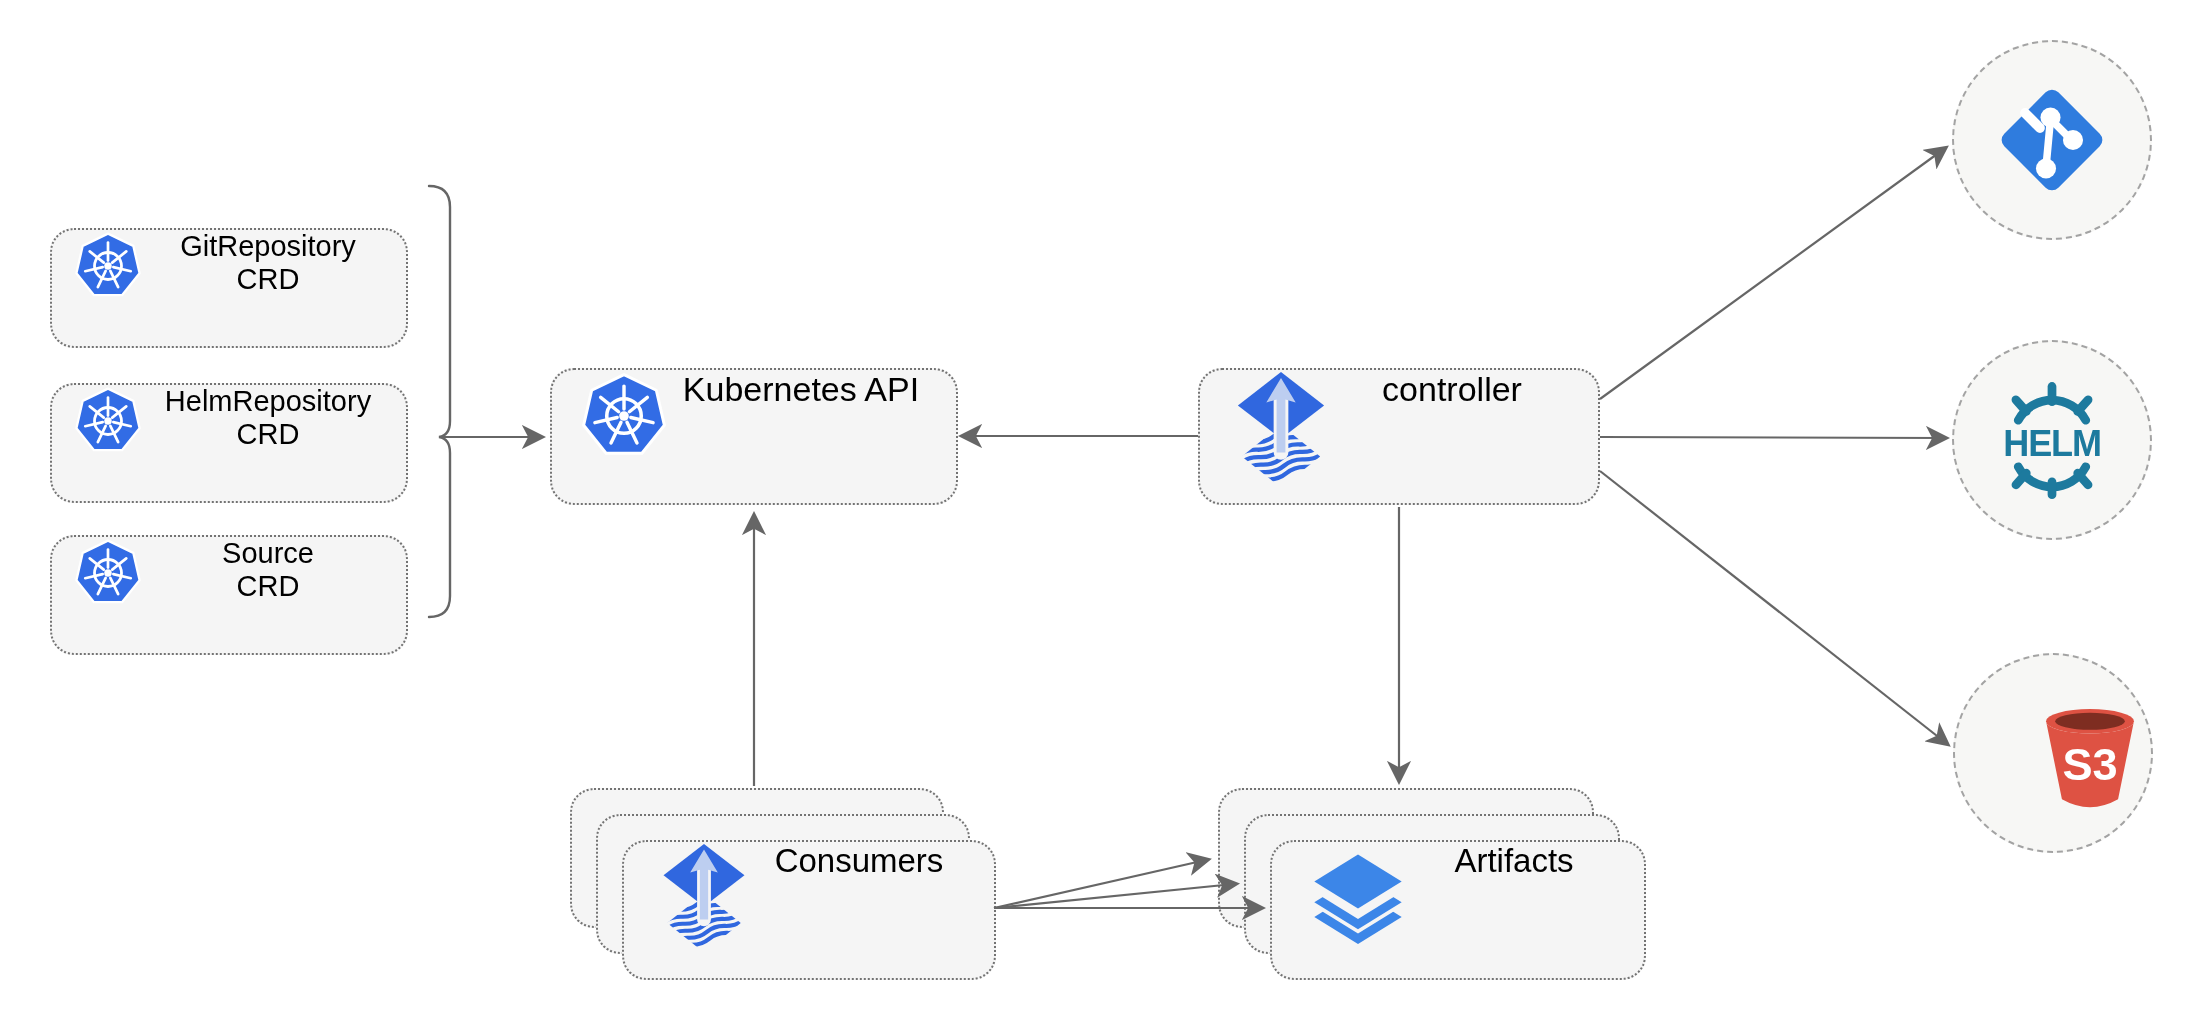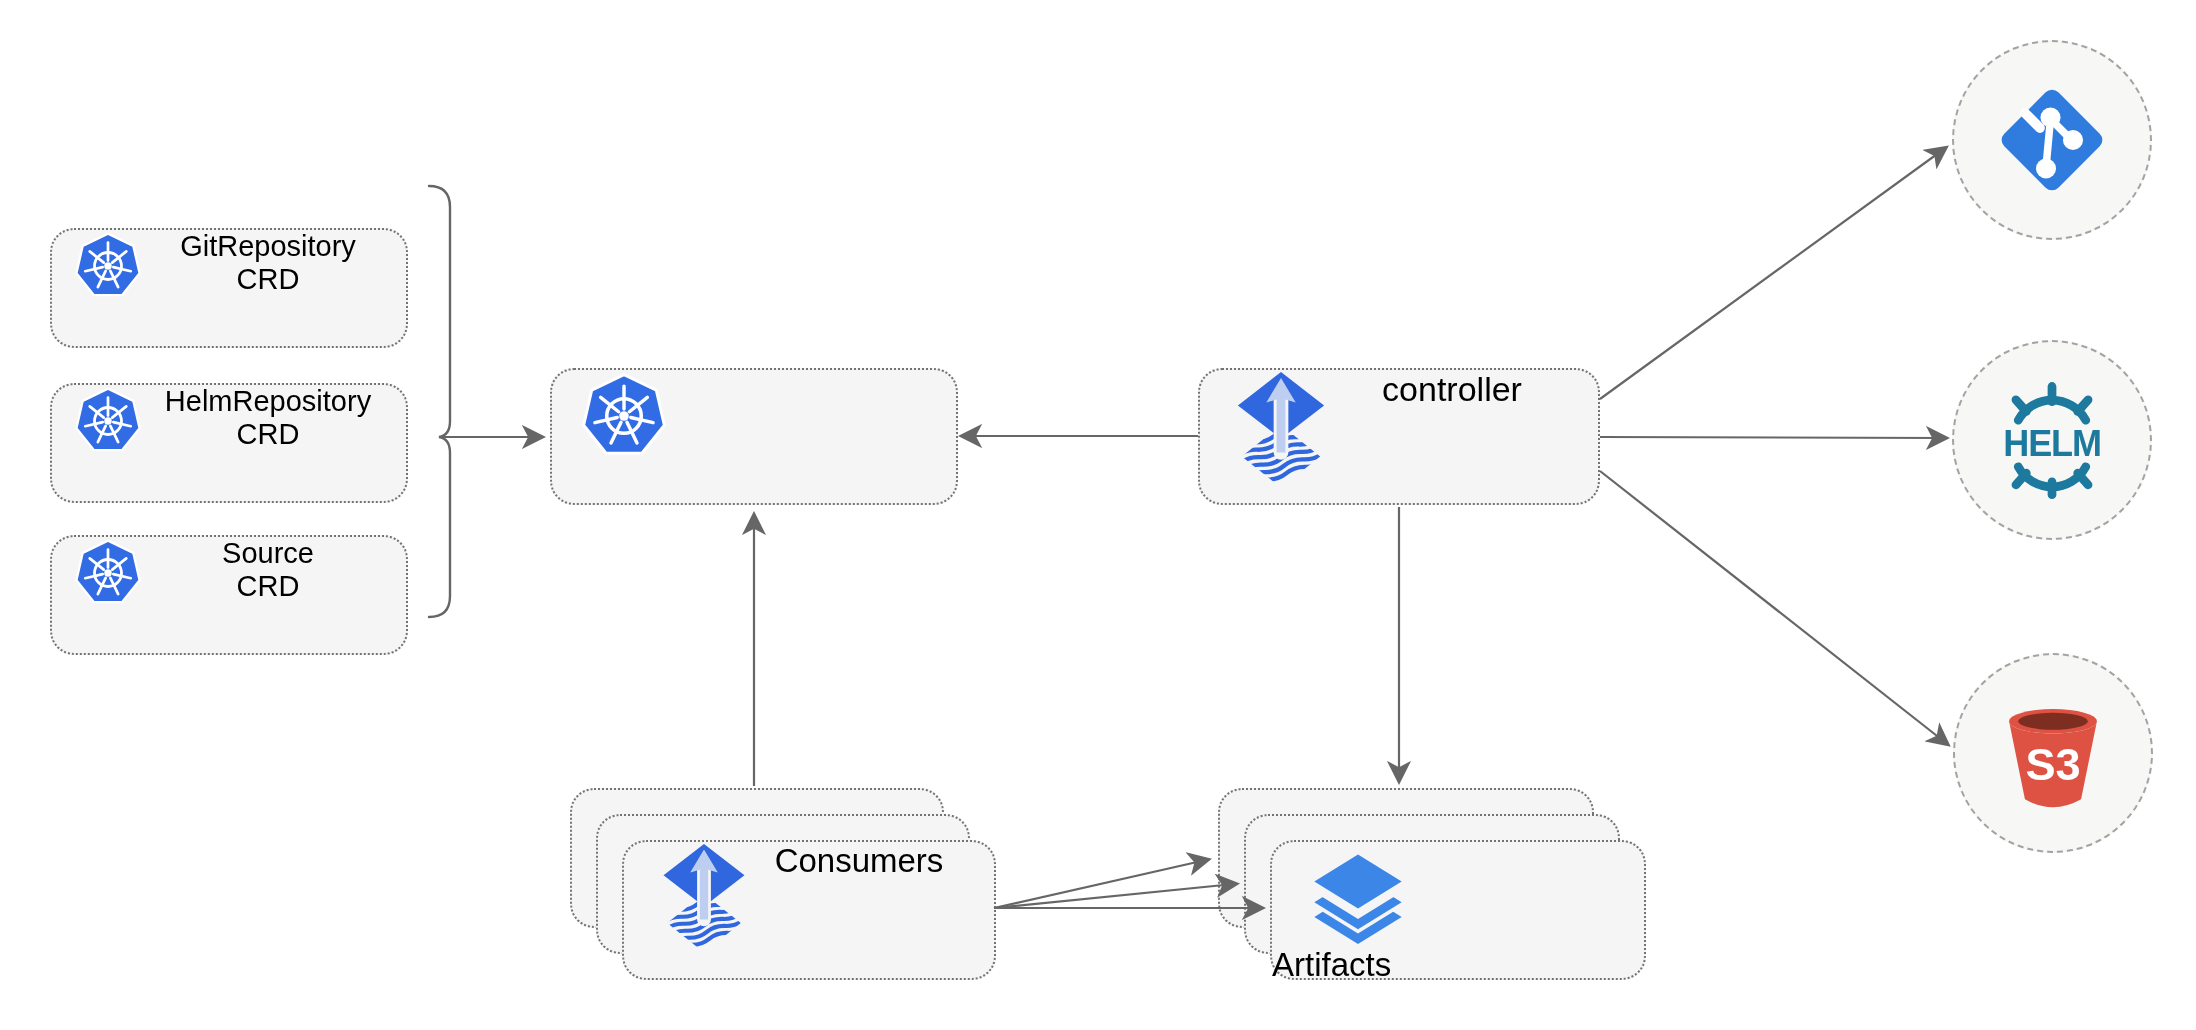--- a/index.html
+++ b/index.html
@@ -29,31 +29,31 @@
   .source-ctrl{left:1198px;top:368px;width:402px;height:137px;font-size:34px;}
   .source-ctrl .icon{margin-left:32px;}
   .source-ctrl .label{padding-right:24px;}
   .stack{position:absolute;}
   .stack .node{width:374px;height:140px;font-size:33px;}
   .stack .back{left:0;top:0;}
   .stack .mid{left:26px;top:26px;}
   .stack .front{left:52px;top:52px;}
   .consumers-stack{left:570px;top:788px;}
   .artifacts-stack{left:1218px;top:788px;}
-  .artifacts-stack .node{width:376px;flex-direction:column;}
+  .artifacts-stack .node{width:376px;}
   .stack .front .icon{margin-left:34px;}
   .stack .front .label{padding-right:26px;}
   .ext-circle{
     position:absolute;width:200px;height:200px;border-radius:50%;
     background:var(--circle_bg);border:2.5px dashed var(--circle_border);
     display:flex;align-items:center;justify-content:center;box-sizing:border-box;
   }
   .ext-git{left:1952px;top:40px;}
   .ext-helm{left:1952px;top:340px;}
-  .ext-s3{left:1953px;top:653px;}
+  .ext-s3{left:1953px;top:653px;justify-content:flex-end;}
   .connector-layer{position:absolute;left:0;top:0;width:2196px;height:1030px;z-index:10;pointer-events:none;}
   .connector{stroke:var(--line_gray);stroke-width:2.2;fill:none;}
   .bracket{stroke:var(--line_gray);stroke-width:2.4;fill:none;stroke-linecap:round;}
   .arrowhead{fill:var(--line_gray);}
   
   .k8s-hept{fill:var(--kubernetes_blue);stroke:#fff;stroke-width:2.6;stroke-linejoin:round;}
   .k8s-wheel{fill:none;stroke:#fff;stroke-width:3.1;}
   .k8s-spoke{stroke:#fff;stroke-width:3;stroke-linecap:round;}
   .k8s-hub{fill:#fff;}
   .flux-diamond{fill:var(--flux_blue);}
@@ -173,20 +173,21 @@
           <line class="k8s-spoke" x1="4.7" y1="-3.7" x2="20.3" y2="-16.2"></line>
         <line class="k8s-spoke" x1="5.9" y1="1.3" x2="25.3" y2="5.8"></line>
           <line class="k8s-spoke" x1="2.6" y1="5.4" x2="11.3" y2="23.4"></line>
         <line class="k8s-spoke" x1="-2.6" y1="5.4" x2="-11.3" y2="23.4"></line>
           <line class="k8s-spoke" x1="-5.9" y1="1.3" x2="-25.3" y2="5.8"></line>
         <line class="k8s-spoke" x1="-4.7" y1="-3.7" x2="-20.3" y2="-16.2"></line>
         <circle class="k8s-wheel" cx="0" cy="0" r="15"></circle>
           <circle class="k8s-hub" cx="0" cy="0" r="4.2"></circle>
       </svg>
     </span>
+    <span class="label">Kubernetes API</span>
   </div>
 
   <div class="node source-ctrl">
     <span class="icon">
       <svg width="98" height="114" viewBox="0 0 100 116">
         <defs>
             <clipPath id="fluxclip1">
               <path d="M50,56 L90,88 L50,120 L10,88 Z"></path>
             </clipPath>
           </defs>

